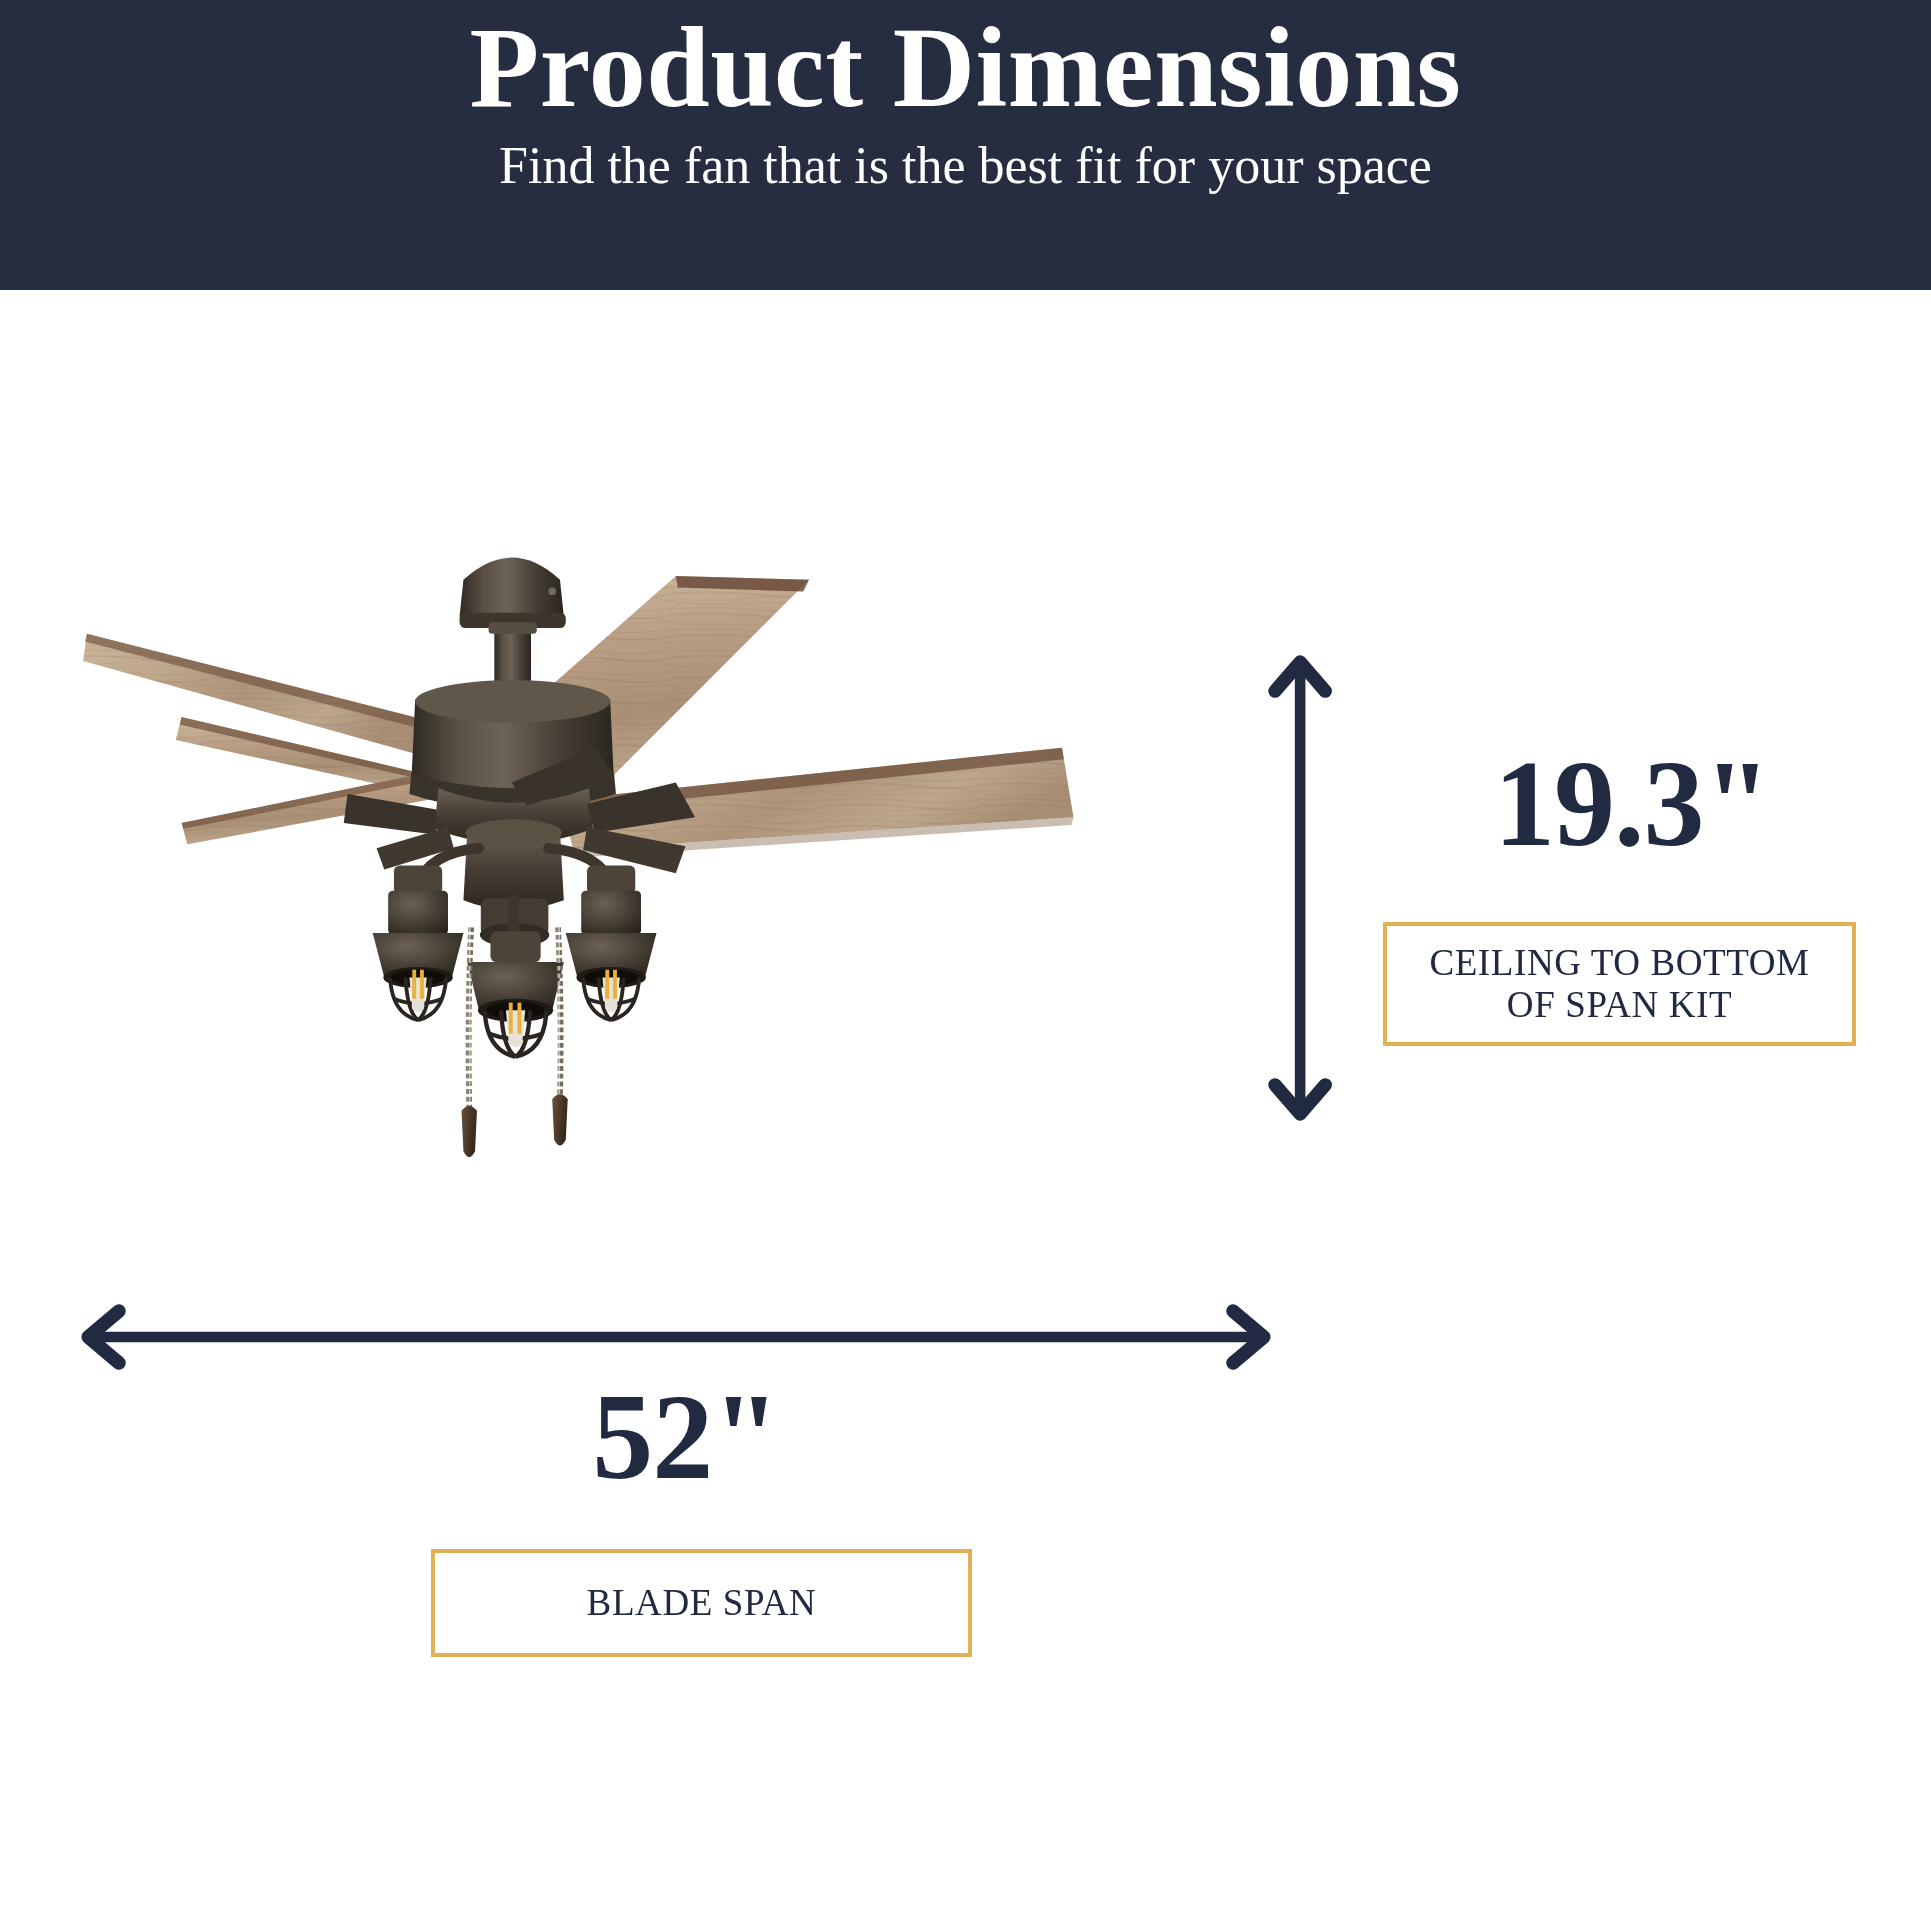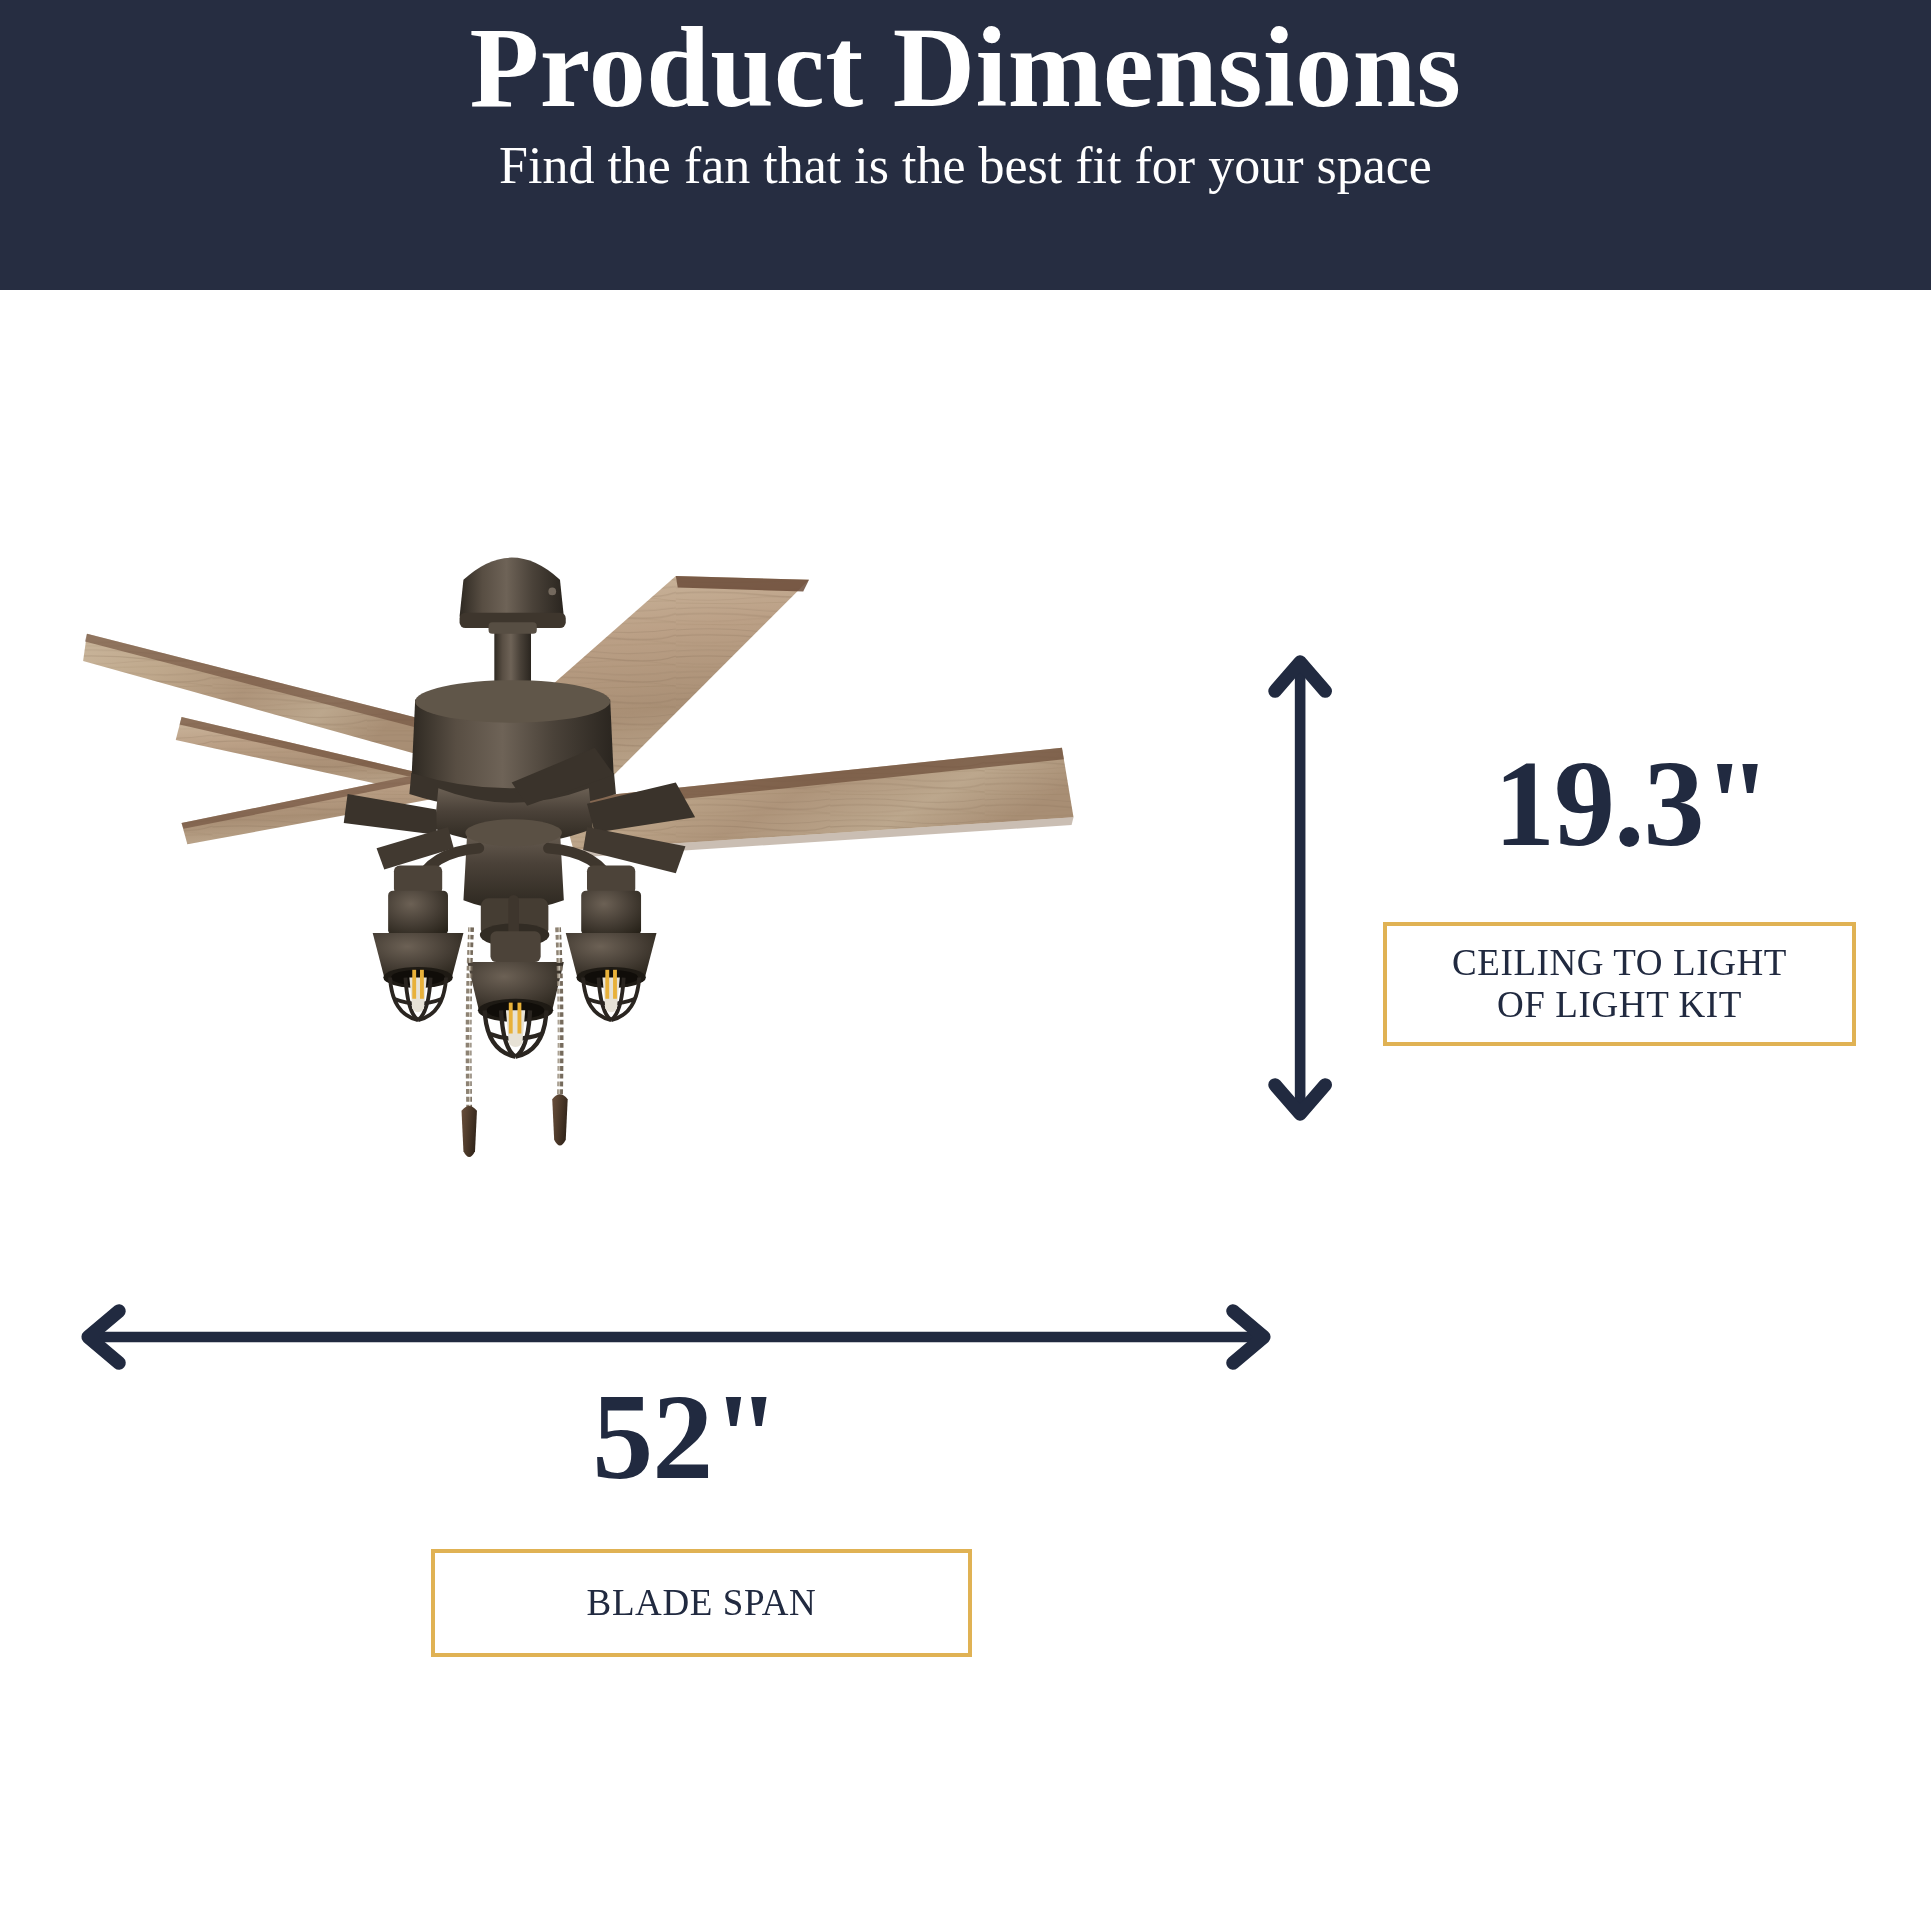--- a/index.html
+++ b/index.html
@@ -371,22 +371,22 @@
       <line x1="36" y1="55" x2="1244" y2="55" stroke="#212A40" stroke-width="11" stroke-linecap="round"></line>
       <polyline points="62,28 30,55 62,82" fill="none" stroke="#212A40" stroke-width="14" stroke-linecap="round" stroke-linejoin="round"></polyline>
       <polyline points="1218,28 1250,55 1218,82" fill="none" stroke="#212A40" stroke-width="14" stroke-linecap="round" stroke-linejoin="round"></polyline>
     </svg>
   </div>
 
   <div id="height-value">19.3"</div>
 
   <div id="height-caption" class="caption-box">
     <span>
-      <span>CEILING TO LIGHT</span><br>
-      <span>OF LIGHT KIT</span>
+      <span>CEILING TO BOTTOM</span><br>
+      <span>OF SPAN KIT</span>
     </span>
   </div>
 
   <div id="width-value">52"</div>
 
   <div id="width-caption" class="caption-box">
     <span>BLADE SPAN</span>
   </div>
 
 </div>

